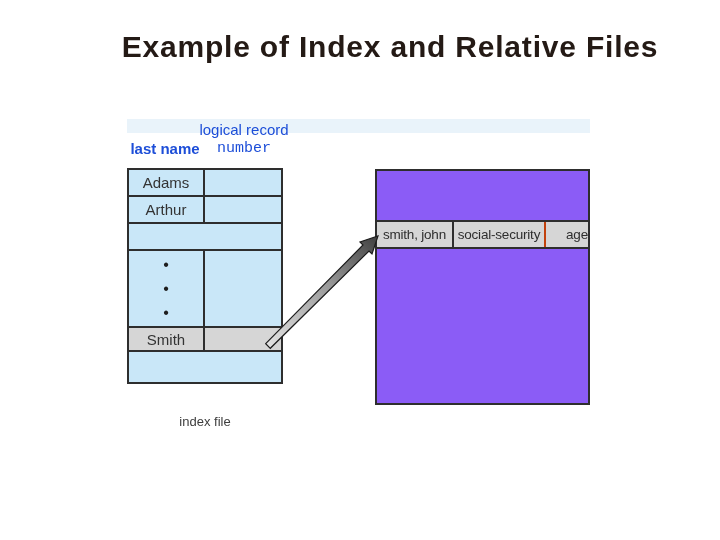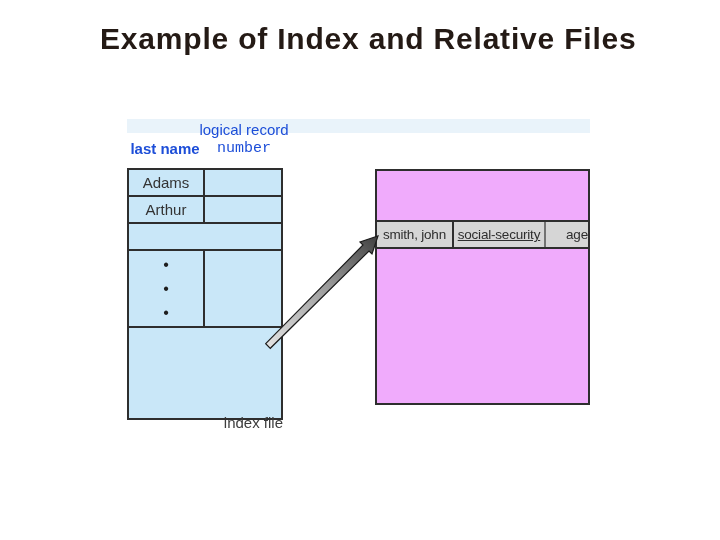--- a/index.html
+++ b/index.html
@@ -7,43 +7,43 @@
     width:720px;height:540px;
     background:#ffffff;
     font-family:"Liberation Sans", sans-serif;
     position:relative;
     overflow:hidden;
   }
   .slide{position:absolute;inset:0;}
 
   
   .slide-title{
-    position:absolute;left:100px;top:20px;width:580px;
-    text-align:left;
+    position:absolute;left:100px;top:28px;width:580px;
+    text-align:center;
     font-size:30px;font-weight:600;letter-spacing:0.8px;
     color:#241a15;
     line-height:38px;
   }
 
   
   .diagram{position:absolute;inset:0;font-size:15px;color:#3a3a3a;}
 
   .fig-top-strip{
     position:absolute;left:127px;top:119px;width:463px;height:14px;
     background:#e9f3fa;
   }
 
   .hdr{position:absolute;text-align:center;line-height:18px;color:#1d4ed8;}
   .hdr-logical{left:181px;top:121px;width:126px;}
   .hdr-lastname{left:125px;top:140px;width:80px;font-weight:bold;}
   .hdr-number{left:203px;top:140px;width:82px;font-family:Liberation Mono, monospace;}
 
   
   .index-table{
-    position:absolute;left:127px;top:168px;width:156px;height:252px;
+    position:absolute;left:127px;top:168px;width:156px;height:216px;
     box-sizing:border-box;border:2px solid #2e2e2e;
     background:#c9e7f8;
     display:flex;flex-direction:column;
   }
   .itr{display:flex;box-sizing:border-box;border-bottom:2px solid #2e2e2e;}
   .itr-name{height:27px;}
   .itr-dots{height:77px;}
   .itr-smith{height:24px;background:#d6d6d6;}
   .itr-empty{flex:1;border-bottom:none;}
   .itc-left{
@@ -52,37 +52,37 @@
     color:#333333;
   }
   .itc-right{flex:1;}
   .dots-stack{display:flex;flex-direction:column;align-items:center;justify-content:center;width:100%;}
   .dots-stack span{font-size:16px;line-height:24px;color:#1e1e1e;}
 
   
   .relative-table{
     position:absolute;left:375px;top:169px;width:215px;height:236px;
     box-sizing:border-box;border:2px solid #2e2e2e;
-    background:#f0abfc;
+    background:#8b5cf6;
     display:flex;flex-direction:column;
   }
   .rt-spacer-top{height:51px;box-sizing:border-box;border-bottom:2px solid #2e2e2e;}
   .rt-record-row{
     height:25px;box-sizing:content-box;border-bottom:2px solid #2e2e2e;
     background:#d6d6d6;display:flex;
     font-size:13.5px;letter-spacing:-0.2px;color:#2e2e2e;
   }
   .rt-cell{display:flex;align-items:center;justify-content:center;box-sizing:content-box;}
   .rt-cell-name{width:78px;border-right:2px solid #2e2e2e;}
-  .rt-cell-ss{width:94px;border-right:2px solid #737373;text-decoration:underline;}
+  .rt-cell-ss{width:94px;border-right:2px solid #c2410c;}
   .rt-cell-age{flex:1;padding-left:20px;}
   .rt-spacer-bottom{flex:1;}
 
   
-  .caption{position:absolute;text-align:right;color:#3d3d3d;font-size:15px;}
+  .caption{position:absolute;text-align:center;color:#3d3d3d;font-size:13px;}
   .caption-index{left:127px;top:414px;width:156px;}
   .caption-relative{left:375px;top:414px;width:215px;}
 
   
   .arrow-layer{position:absolute;inset:0;pointer-events:none;}
 </style>
 </head>
 <body>
 
 <div class="slide">
@@ -112,20 +112,24 @@
       <div class="itr itr-dots">
         <div class="itc-left">
           <span class="dots-stack">
             <span>•</span>
             <span>•</span>
             <span>•</span>
           </span>
         </div>
         <div class="itc-right"></div>
       </div>
+      <div class="itr itr-smith">
+        <div class="itc-left">Smith</div>
+        <div class="itc-right"></div>
+      </div>
       <div class="itr itr-empty"></div>
     </div>
 
     <div class="relative-table">
       <div class="rt-spacer-top"></div>
       <div class="rt-record-row">
         <div class="rt-cell rt-cell-name">smith, john</div>
         <div class="rt-cell rt-cell-ss">social-security</div>
         <div class="rt-cell rt-cell-age">age</div>
       </div>

